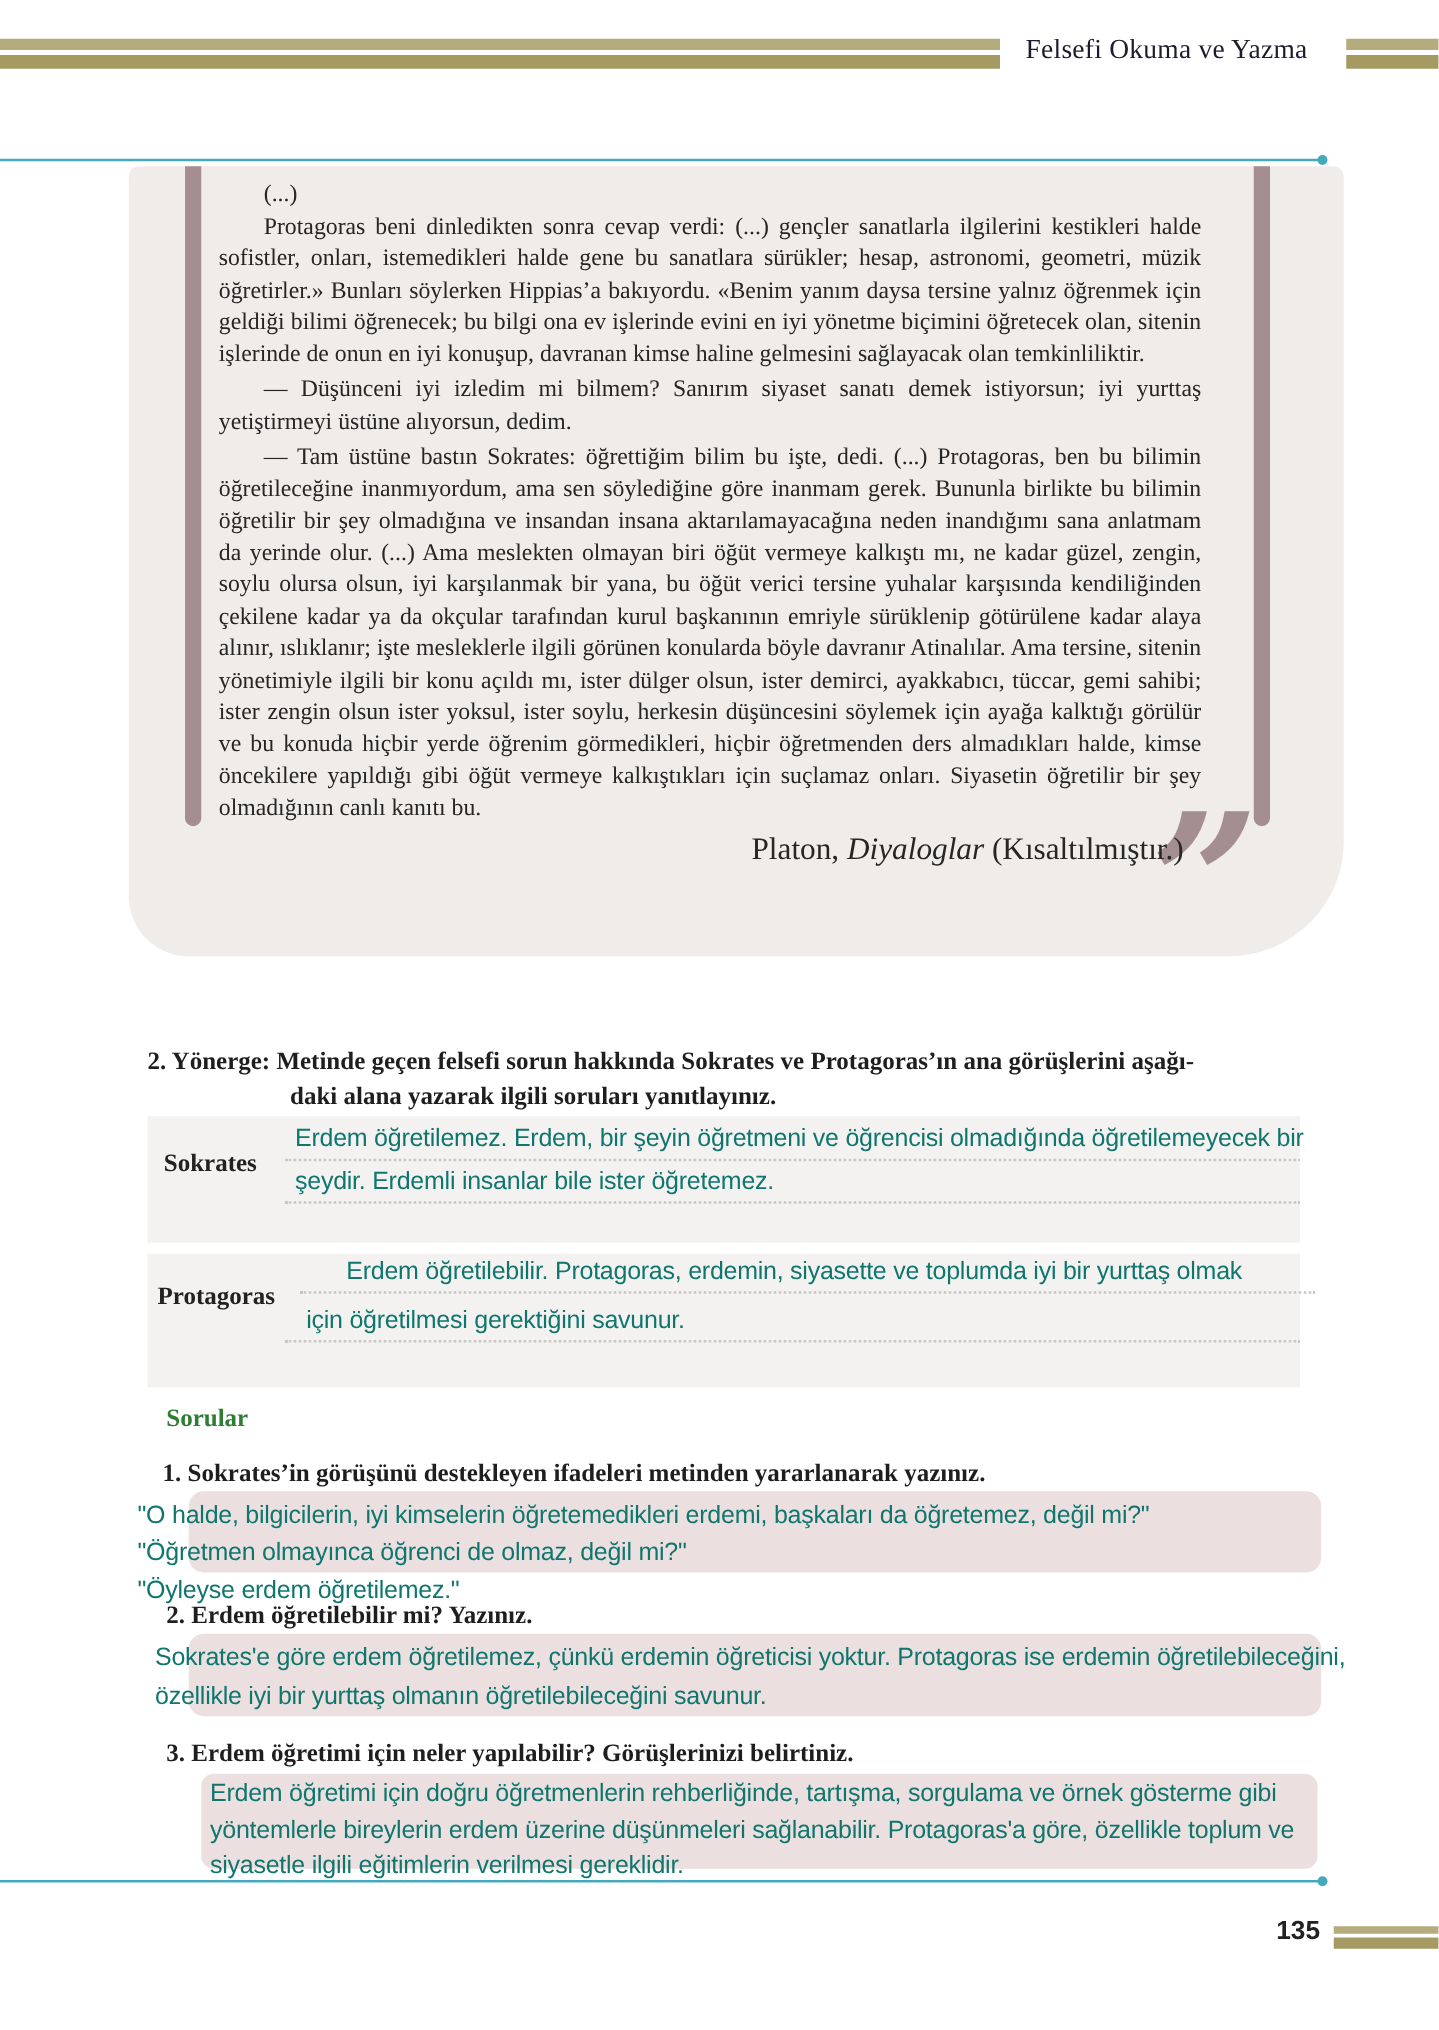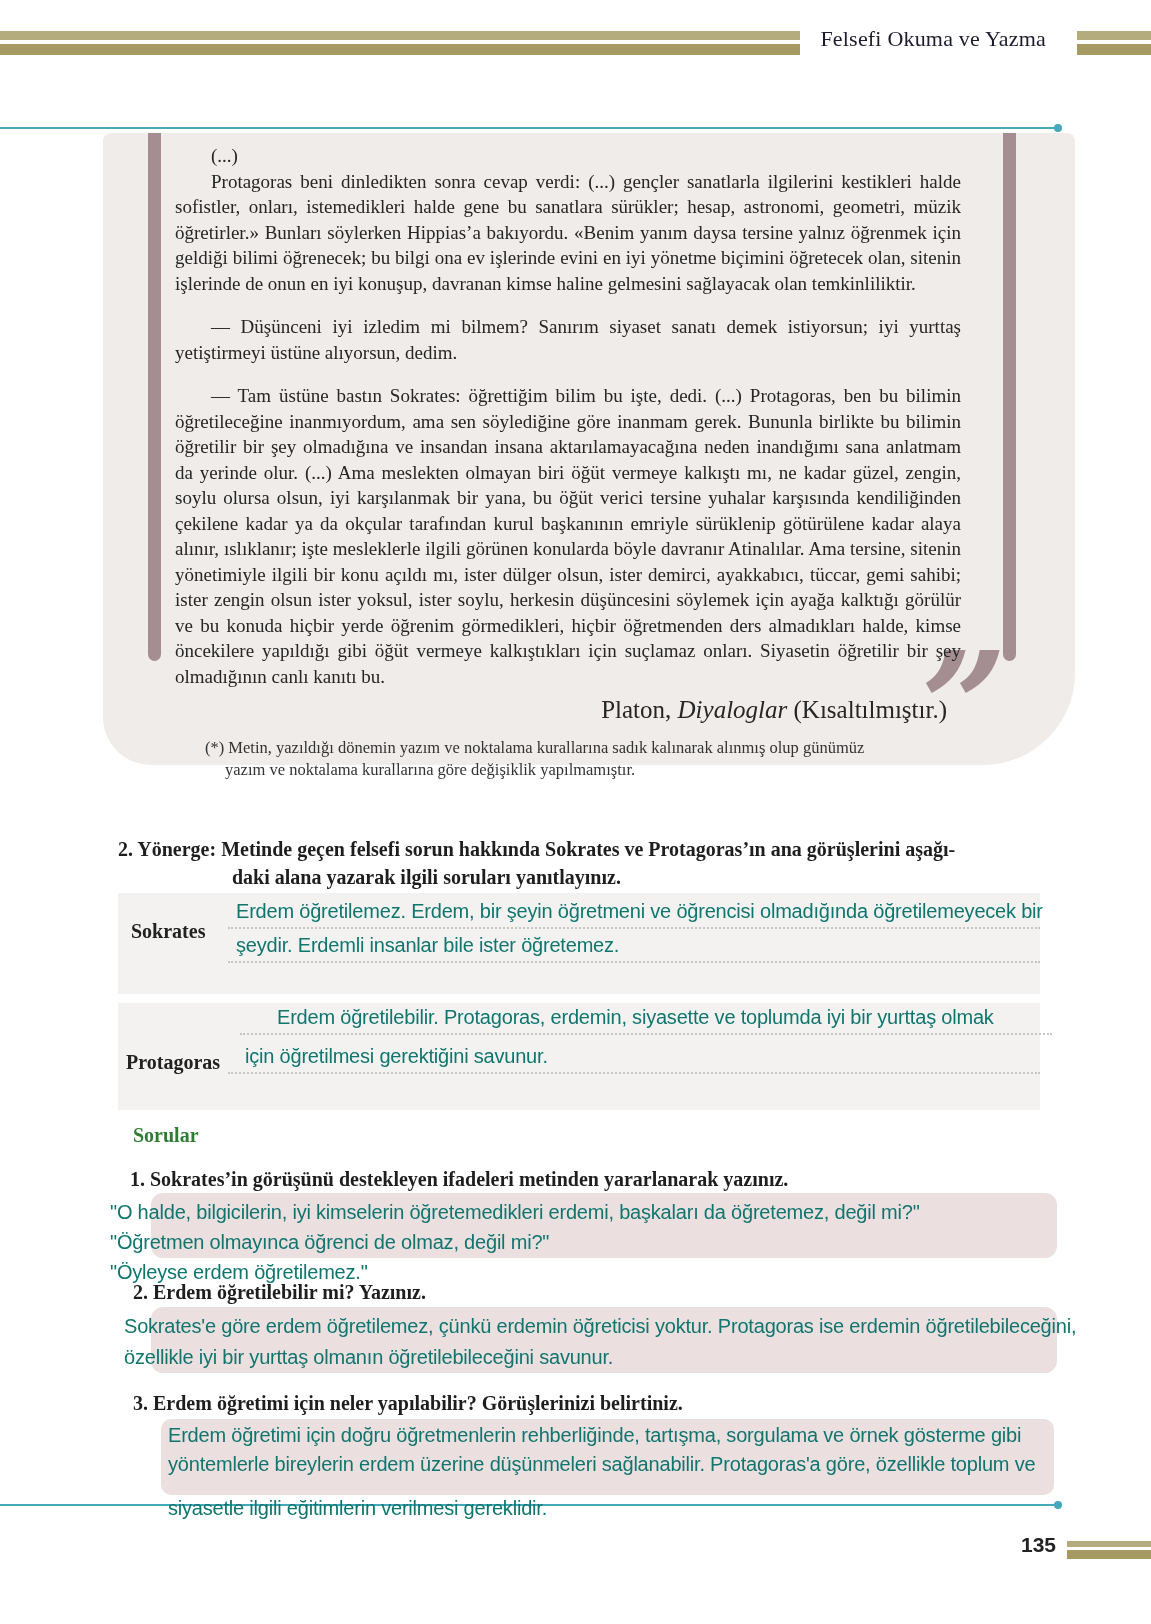--- a/index.html
+++ b/index.html
@@ -19,21 +19,21 @@
 
   
   .quote-block{position:absolute;left:103px;top:133px;width:972px;height:632px;
                background:#efecea;border-radius:8px 8px 92px 48px;}
   .deco-bar{position:absolute;top:0;width:13px;height:528px;background:#a48e91;
             border-radius:0 0 8px 8px;}
   .qmark{position:absolute;left:818px;top:498px;font-family:"DejaVu Serif",serif;
          font-weight:700;font-style:italic;font-size:150px;line-height:1;color:#a48e91;}
   .quote-text{position:absolute;left:72px;top:10px;width:786px;color:#262626;}
   .qp{margin:0;font-size:19px;line-height:25.5px;text-align:justify;text-indent:36px;}
-  .qp.gap{margin-top:18px;}
+  .qp.gap{margin-top:3px;}
   .attribution{margin-top:7px;font-size:25px;text-align:right;padding-right:14px;color:#262626;}
   .attribution .work{font-style:italic;}
   .footnote{margin-top:13px;font-size:16.5px;line-height:22px;color:#333;
             padding-left:50px;text-indent:-20px;}
 
   
   .directive{position:absolute;left:118px;top:835px;width:960px;font-weight:700;
              font-size:20px;line-height:28px;color:#1e1e1e;
              padding-left:114px;text-indent:-114px;white-space:nowrap;}
 
@@ -71,38 +71,37 @@
     <div class="deco-bar" style="left:45px;"></div>
     <div class="deco-bar" style="left:900px;"></div>
     <div class="qmark">”</div>
 
     <div class="quote-text">
       <p class="qp">(...)</p>
       <p class="qp">Protagoras beni dinledikten sonra cevap verdi: (...) gençler sanatlarla ilgilerini kestikleri halde sofistler, onları, istemedikleri halde gene bu sanatlara sürükler; hesap, astronomi, geometri, müzik öğretirler.» Bunları söylerken Hippias’a bakıyordu. «Benim yanım daysa tersine yalnız öğrenmek için geldiği bilimi öğrenecek; bu bilgi ona ev işlerinde evini en iyi yönetme biçimini öğretecek olan, sitenin işlerinde de onun en iyi konuşup, davranan kimse haline gelmesini sağlayacak olan temkinliliktir.</p>
       <p class="qp gap">— Düşünceni iyi izledim mi bilmem? Sanırım siyaset sanatı demek istiyorsun; iyi yurttaş yetiştirmeyi üstüne alıyorsun, dedim.</p>
       <p class="qp gap">— Tam üstüne bastın Sokrates: öğrettiğim bilim bu işte, dedi. (...) Protagoras, ben bu bilimin öğretileceğine inanmıyordum, ama sen söylediğine göre inanmam gerek. Bununla birlikte bu bilimin öğretilir bir şey olmadığına ve insandan insana aktarılamayacağına neden inandığımı sana anlatmam da yerinde olur. (...) Ama meslekten olmayan biri öğüt vermeye kalkıştı mı, ne kadar güzel, zengin, soylu olursa olsun, iyi karşılanmak bir yana, bu öğüt verici tersine yuhalar karşısında kendiliğinden çekilene kadar ya da okçular tarafından kurul başkanının emriyle sürüklenip götürülene kadar alaya alınır, ıslıklanır; işte mesleklerle ilgili görünen konularda böyle davranır Atinalılar. Ama tersine, sitenin yönetimiyle ilgili bir konu açıldı mı, ister dülger olsun, ister demirci, ayakkabıcı, tüccar, gemi sahibi; ister zengin olsun ister yoksul, ister soylu, herkesin düşüncesini söylemek için ayağa kalktığı görülür ve bu konuda hiçbir yerde öğrenim görmedikleri, hiçbir öğretmenden ders almadıkları halde, kimse öncekilere yapıldığı gibi öğüt vermeye kalkıştıkları için suçlamaz onları. Siyasetin öğretilir bir şey olmadığının canlı kanıtı bu.</p>
       <div class="attribution"><span>Platon, </span><span class="work">Diyaloglar</span><span> (Kısaltılmıştır.)</span></div>
-      <div class="footnote"><span>(*) Metin, yazıldığı dönemin yazım ve noktalama kurallarına sadık kalınarak alınmış olup günümüz</span><br><span>yazım ve noktalama kurallarına göre değişiklik yapılmamıştır.</span></div>
     </div>
   </div>
 
   <div class="directive">
     <span>2. Yönerge:</span>
     <span>Metinde geçen felsefi sorun hakkında Sokrates ve Protagoras’ın ana görüşlerini aşağı-</span><br>
     <span>daki alana yazarak ilgili soruları yanıtlayınız.</span>
   </div>
 
   <div class="ws-box" style="top:893px;height:101px;">
     <div class="ws-label" style="left:13px;top:27px;">Sokrates</div>
     <div class="ws-line" style="left:110px;top:7px;"><span class="hand" style="padding-left:8px;">Erdem öğretilemez. Erdem, bir şeyin öğretmeni ve öğrencisi olmadığında öğretilemeyecek bir</span></div>
     <div class="ws-line" style="left:110px;top:41px;"><span class="hand" style="padding-left:8px;">şeydir. Erdemli insanlar bile ister öğretemez.</span></div>
   </div>
 
   <div class="ws-box" style="top:1003px;height:107px;">
-    <div class="ws-label" style="left:8px;top:48px;">Protagoras</div>
+    <div class="ws-label" style="left:8px;top:23px;">Protagoras</div>
     <div class="ws-line" style="left:122px;top:3px;"><span class="hand" style="padding-left:37px;">Erdem öğretilebilir. Protagoras, erdemin, siyasette ve toplumda iyi bir yurttaş olmak</span></div>
     <div class="ws-line" style="left:110px;top:42px;"><span class="hand" style="padding-left:17px;">için öğretilmesi gerektiğini savunur.</span></div>
   </div>
 
   <div class="sorular">Sorular</div>
 
   <div class="q-head" style="left:130px;top:1168px;">1. Sokrates’in görüşünü destekleyen ifadeleri metinden yararlanarak yazınız.</div>
   <div class="ans-bg" style="left:151px;top:1193px;width:906px;height:65px;"></div>
   <div class="ans-lines" style="left:110px;top:1197px;">
     <div class="hand" style="line-height:30px;display:block;">"O halde, bilgicilerin, iyi kimselerin öğretemedikleri erdemi, başkaları da öğretemez, değil mi?"</div>
@@ -115,21 +114,21 @@
   <div class="ans-lines" style="left:124px;top:1311px;">
     <div class="hand" style="line-height:31px;display:block;">Sokrates'e göre erdem öğretilemez, çünkü erdemin öğreticisi yoktur. Protagoras ise erdemin öğretilebileceğini,</div>
     <div class="hand" style="line-height:31px;display:block;">özellikle iyi bir yurttaş olmanın öğretilebileceğini savunur.</div>
   </div>
 
   <div class="q-head" style="left:133px;top:1392px;">3. Erdem öğretimi için neler yapılabilir? Görüşlerinizi belirtiniz.</div>
   <div class="ans-bg" style="left:161px;top:1419px;width:893px;height:76px;border-radius:10px;"></div>
   <div class="ans-lines" style="left:168px;top:1421px;">
     <div class="hand" style="line-height:28.5px;display:block;">Erdem öğretimi için doğru öğretmenlerin rehberliğinde, tartışma, sorgulama ve örnek gösterme gibi</div>
     <div class="hand" style="line-height:28.5px;display:block;">yöntemlerle bireylerin erdem üzerine düşünmeleri sağlanabilir. Protagoras'a göre, özellikle toplum ve</div>
-    <div class="hand" style="line-height:28.5px;display:block;margin-top:16px;">siyasetle ilgili eğitimlerin verilmesi gereklidir.</div>
+    <div class="hand" style="line-height:28.5px;display:block;">siyasetle ilgili eğitimlerin verilmesi gereklidir.</div>
   </div>
 
   <div class="teal-rule" style="top:1504px;width:1058px;"></div>
   <div class="page-num">135</div>
   <div class="abs bar-light" style="left:1067px;top:1541px;width:84px;height:6px;"></div>
   <div class="abs bar-dark" style="left:1067px;top:1550px;width:84px;height:9px;"></div>
 
 </div>
 
 </body></html>

